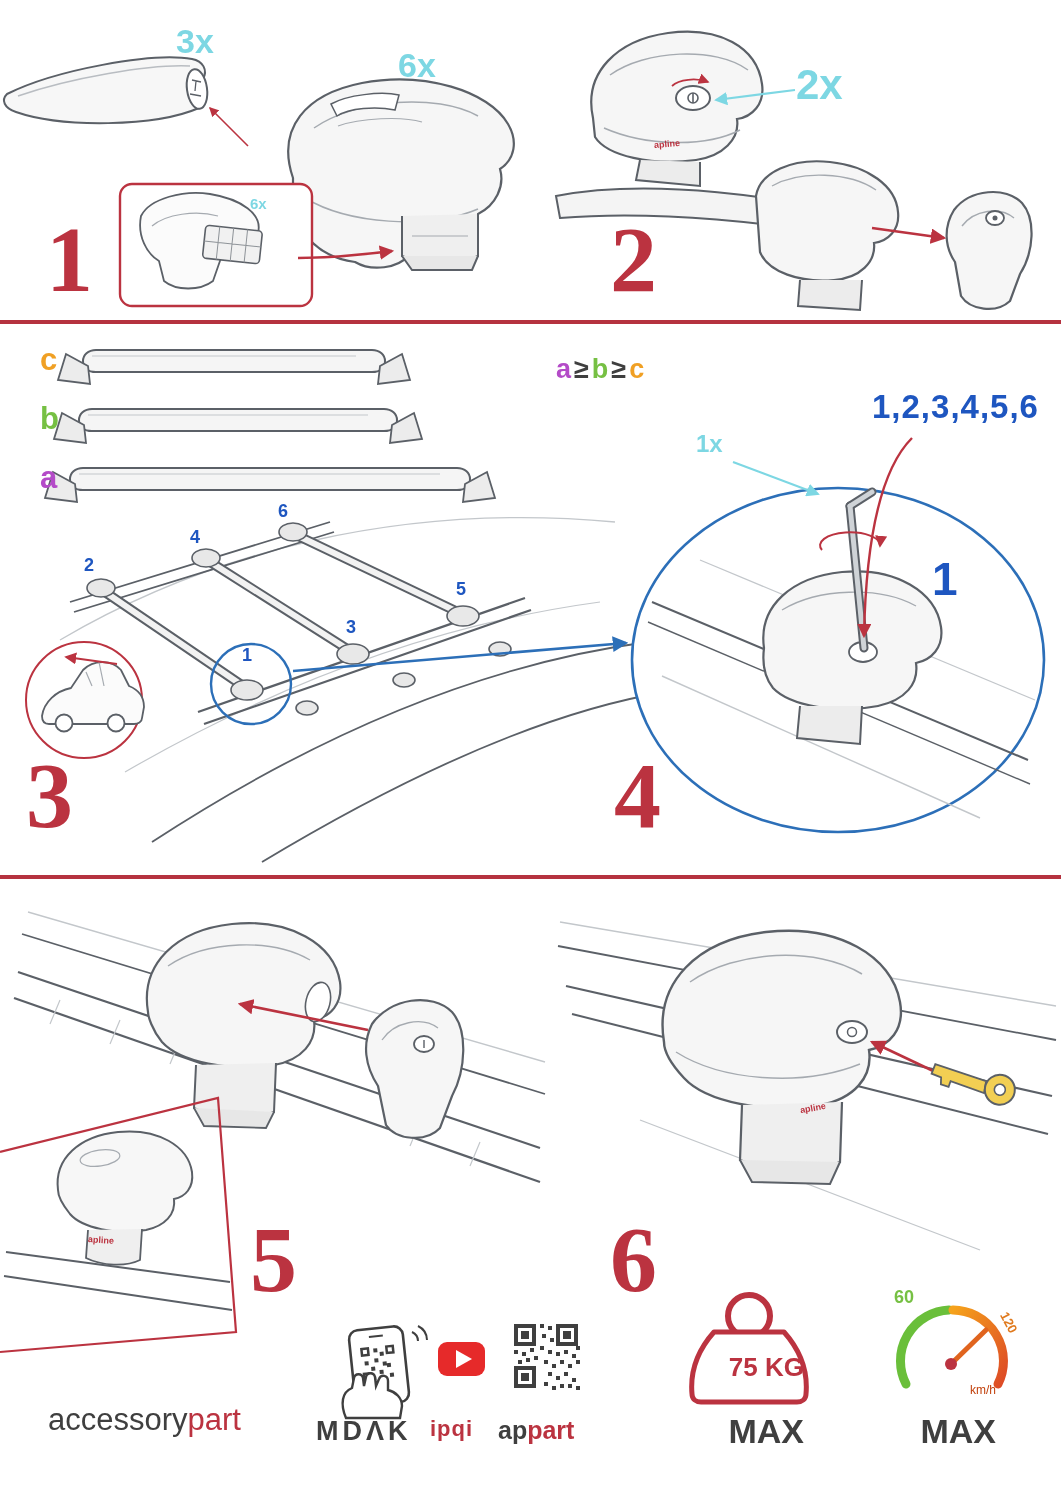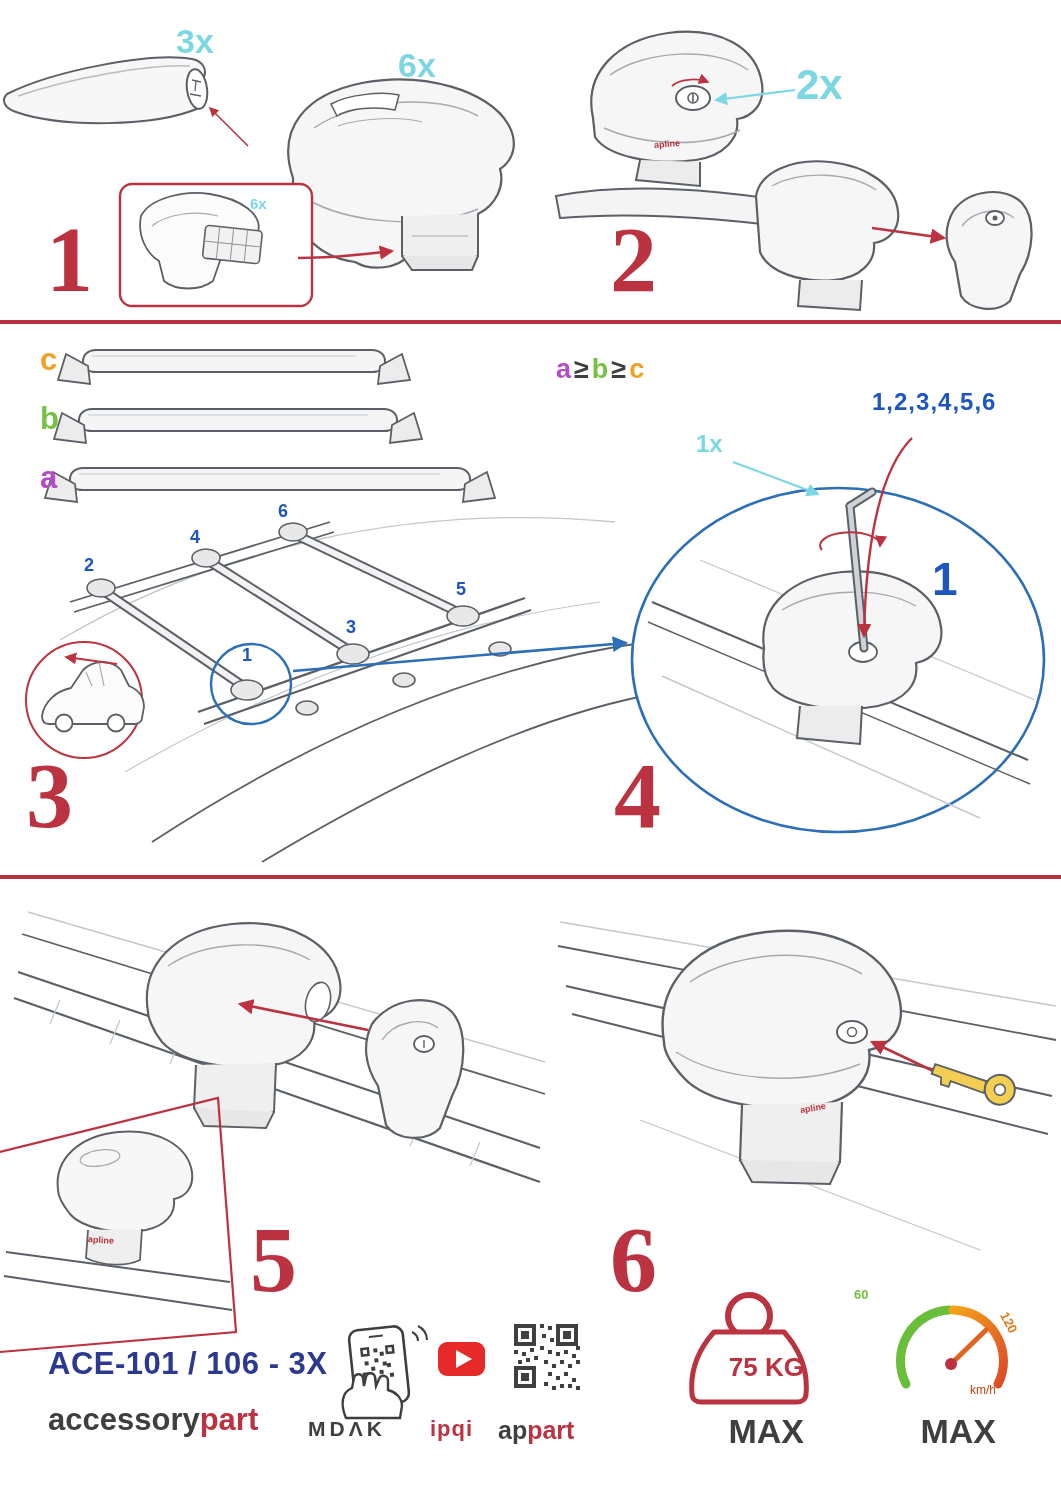--- a/index.html
+++ b/index.html
@@ -297,42 +297,41 @@
   </div>
 
   <span class="t posnum" style="left:84px;top:556px">2</span>
   <span class="t posnum" style="left:190px;top:528px">4</span>
   <span class="t posnum" style="left:278px;top:502px">6</span>
   <span class="t posnum" style="left:242px;top:646px">1</span>
   <span class="t posnum" style="left:346px;top:618px">3</span>
   <span class="t posnum" style="left:456px;top:580px">5</span>
   <div class="t stepnum" style="left:26px;top:752px">3</div>
 
-  <span class="t blue b" style="left:872px;top:390px;font-size:24px;letter-spacing:1px">1,2,3,4,5,6</span>
+  <span class="t blue b" style="left:872px;top:390px;font-size:33px;letter-spacing:1px">1,2,3,4,5,6</span>
   <span class="t cyan" style="left:696px;top:432px;font-size:24px">1x</span>
   <span class="t blue b" style="left:932px;top:556px;font-size:46px">1</span>
   <div class="t stepnum" style="left:614px;top:752px">4</div>
 
   <span class="t footlogo" style="left:88px;top:1236px;transform:rotate(4deg)">apline</span>
   <div class="t stepnum" style="left:250px;top:1216px">5</div>
 
   <span class="t footlogo" style="left:800px;top:1104px;transform:rotate(-10deg)">apline</span>
   <div class="t stepnum" style="left:610px;top:1216px">6</div>
 
-  <span class="t navy b" style="left:48px;top:1348px;font-size:31px;letter-spacing:.5px">ACE-101 / 106 - 3X</span>
-  <div class="t" style="left:48px;top:1404px;font-size:31px;font-weight:700">
+  <div class="t" style="left:48px;top:1404px;font-size:31px;font-weight:400">
     <span class="dark">accessory</span><span class="red">part</span>
   </div>
-  <span class="t dark b" style="left:308px;top:1418px;font-size:21px;letter-spacing:4px">MDΛK</span>
+  <span class="t dark b" style="left:316px;top:1418px;font-size:27px;letter-spacing:4px">MDΛK</span>
   <span class="t red b" style="left:430px;top:1418px;font-size:22px;letter-spacing:1px">ipqi</span>
   <div class="t" style="left:498px;top:1418px;font-size:25px;font-weight:700">
     <span class="dark">ap</span><span class="red">part</span>
   </div>
 
   <span class="t red b ctr" style="left:694px;top:1354px;width:110px;font-size:26px">75 KG</span>
   <span class="t dark b ctr" style="left:694px;top:1414px;width:110px;font-size:34px">MAX</span>
 
-  <span class="t green b" style="left:854px;top:1288px;font-size:13px">60</span>
+  <span class="t green b" style="left:894px;top:1288px;font-size:18px">60</span>
   <span class="t warnorange b" style="left:998px;top:1316px;font-size:13px;transform:rotate(62deg)">120</span>
   <span class="t gray ctr" style="left:906px;top:1384px;width:90px;font-size:12px">km/h</span>
   <span class="t dark b ctr" style="left:906px;top:1414px;width:90px;font-size:34px">MAX</span>
 
 </div>
 
 </body></html>

